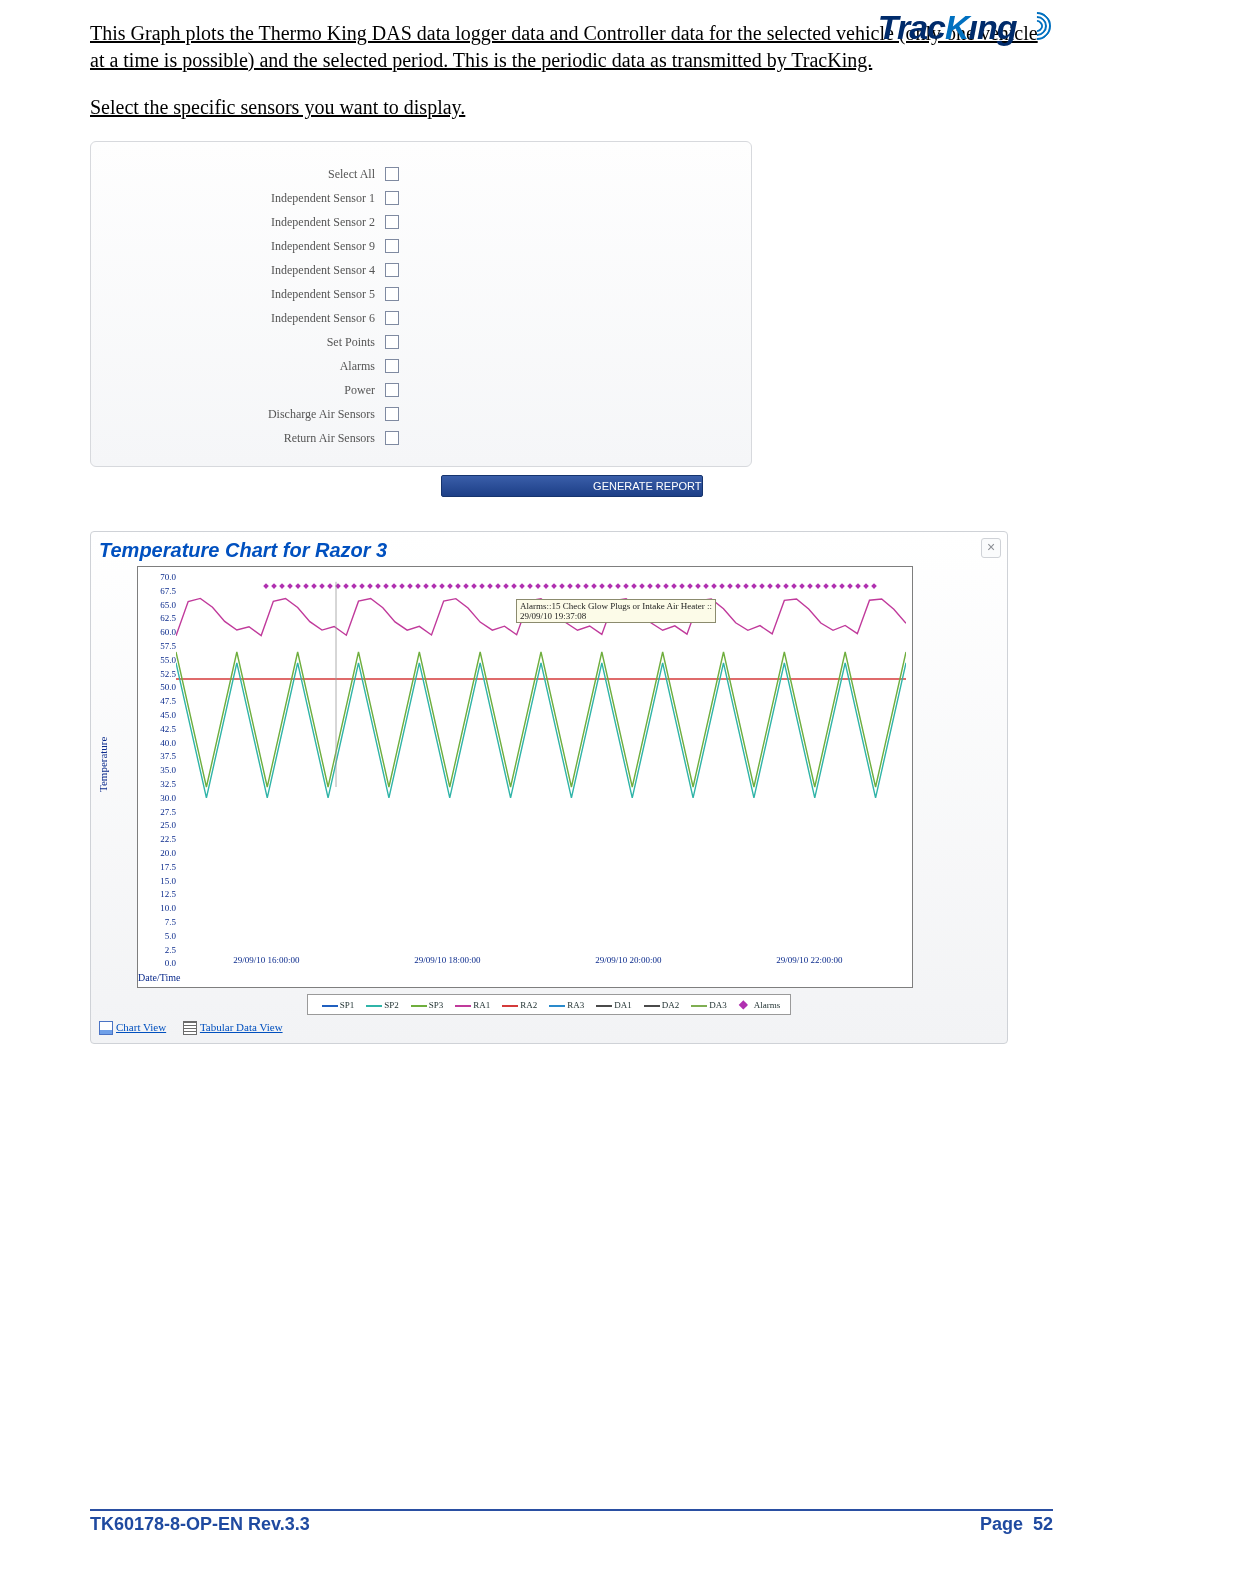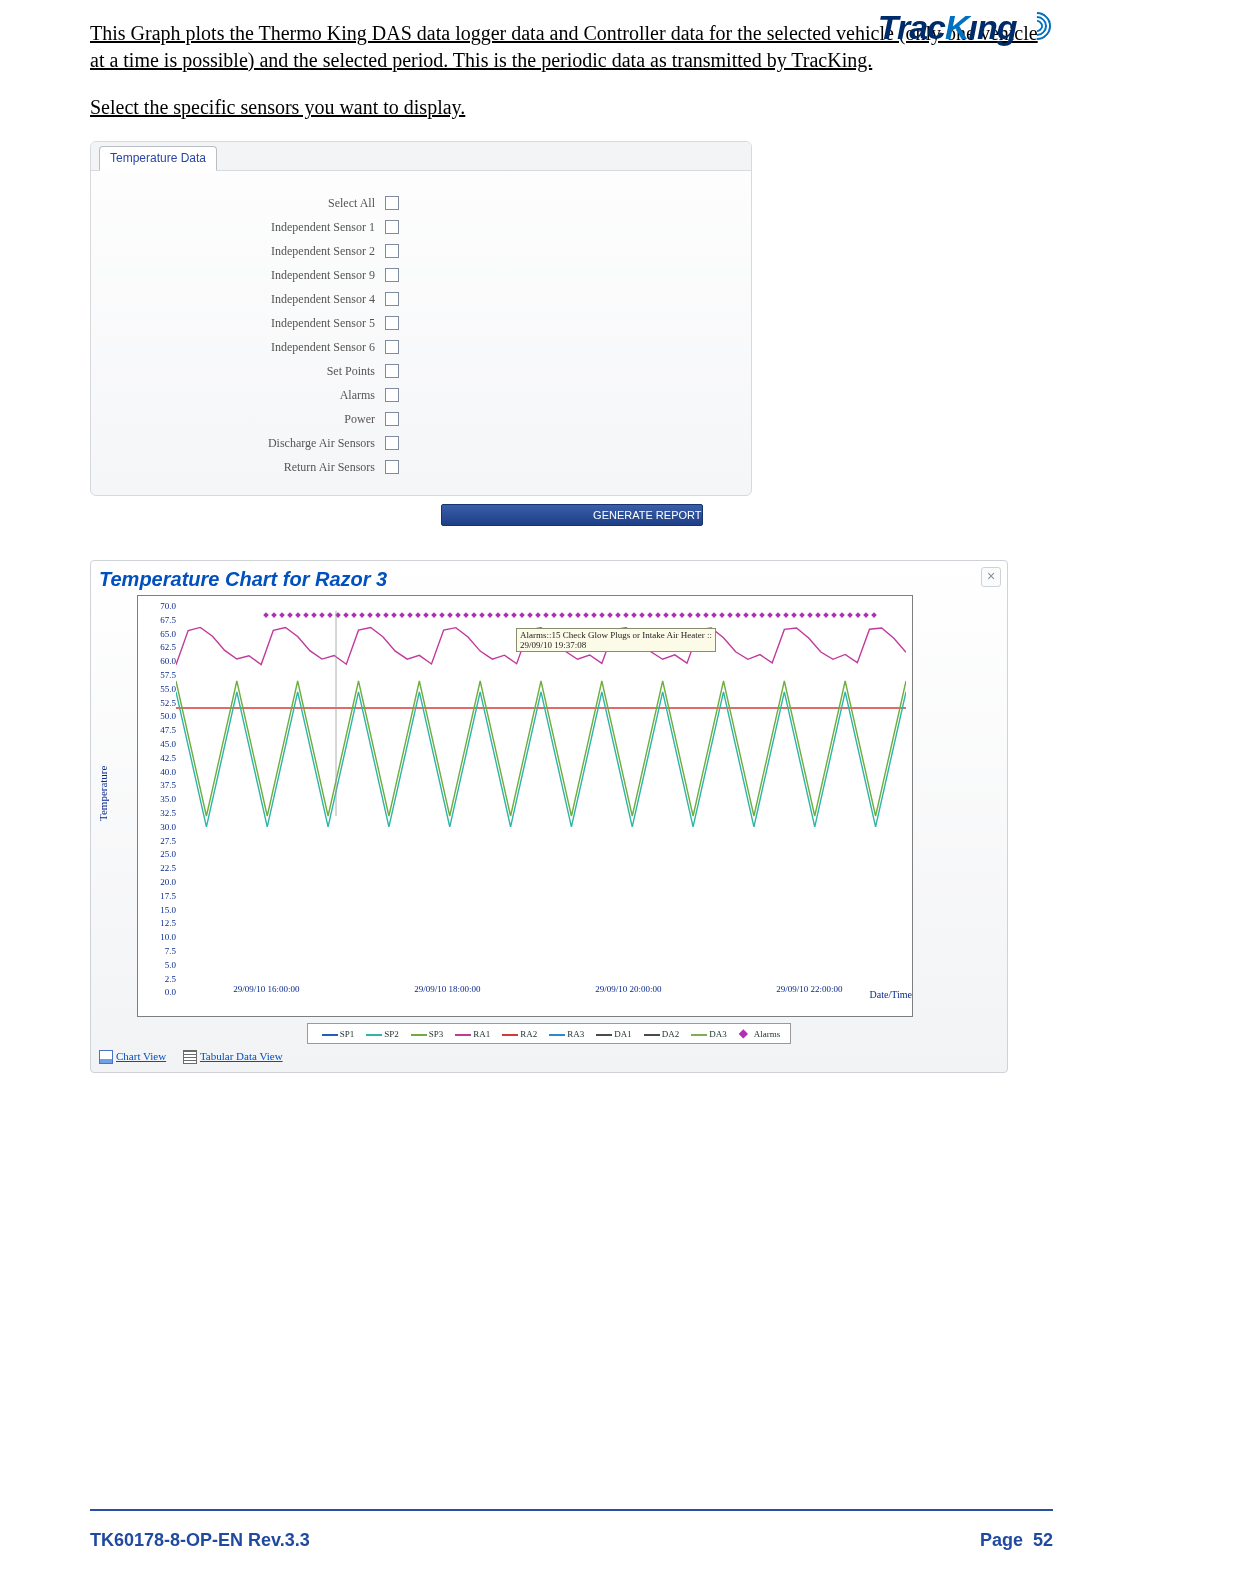--- a/index.html
+++ b/index.html
@@ -30,51 +30,48 @@
   .panel2{width:900px;border:1px solid #cfd2d7;border-radius:4px;background:linear-gradient(#ffffff,#f2f3f5);margin-top:34px;font-family:Verdana,Arial,sans-serif;padding:6px 8px 8px 8px;position:relative;}
   .p2-close{position:absolute;top:6px;right:6px;width:18px;height:18px;border:1px solid #cfd2d7;border-radius:3px;color:#8a8d93;font:14px/16px Arial;text-align:center;background:#fafbfc;}
   .p2-title{color:#0050bf;font:italic 700 20px/24px Arial;}
   .plot-frame{position:relative;width:774px;height:420px;margin:4px 0 0 38px;border:1px solid #7e7e7e;background:#fff;}
   .ylabel{position:absolute;left:6px;top:260px;transform:rotate(-90deg);transform-origin:left top;font:11px Verdana;color:#0a2a8c;}
   .yticks{position:absolute;left:40px;top:4px;font:9px Verdana;color:#0a2a8c;text-align:right;}
   .yticks div{height:13.8px;line-height:13.8px;width:28px;margin-left:-30px;}
   .plot-area{position:absolute;left:38px;top:4px;right:6px;bottom:38px;}
   .plot-area svg{width:100%;height:100%;display:block;}
   .xticks{position:absolute;bottom:22px;left:38px;right:12px;display:flex;justify-content:space-around;font:9px Verdana;color:#0a2a8c;}
-  .xlabel{position:absolute;bottom:16px;left:0;right:0;text-align:right;font:10px Verdana;color:#0a2a8c;}
+  .xlabel{position:absolute;bottom:4px;left:0;right:0;text-align:left;font:10px Verdana;color:#0a2a8c;}
   .legend{margin:6px auto 0;border:1px solid #9a9a9a;background:#fff;display:table;font:9px Verdana;color:#233;padding:2px 6px;}
   .legend span{margin:0 4px;}
   .legend .sw{display:inline-block;width:16px;height:0;border-top:2px solid;vertical-align:middle;margin-right:2px;}
   .tooltip{position:absolute;top:28px;left:340px;background:#fcfbe8;border:1px solid #8b8b6e;font:9px Verdana;color:#222;padding:1px 3px;white-space:nowrap;}
   .view-links{font:11px Verdana;color:#0050bf;margin-top:6px;}
   .view-links a{color:#0050bf;text-decoration:underline;margin-right:14px;}
   .vl-icon{display:inline-block;width:12px;height:12px;vertical-align:middle;margin-right:3px;}
   .vl-chart{background:linear-gradient(to top,#6fa0e8 30%,#fff 30%) ;border:1px solid #4a73c4;}
   .vl-table{background:#fff;border:1px solid #6b6b6b;background-image:linear-gradient(#6b6b6b 1px,transparent 1px);background-size:100% 3px;}
   
   .footerline{position:absolute;left:90px;right:90px;bottom:64px;border-top:2px solid #2a4fa2;}
-  .footer{position:absolute;left:90px;right:90px;bottom:24px;display:flex;justify-content:space-between;font-family:Arial,Helvetica,sans-serif;font-weight:700;color:#1f4aa0;font-size:18px;}
+  .footer{position:absolute;left:90px;right:90px;bottom:40px;display:flex;justify-content:space-between;font-family:Arial,Helvetica,sans-serif;font-weight:700;color:#1f4aa0;font-size:18px;}
 </style>
 </head>
 <body>
 <div class="page">
 
   <div class="logo-wrap">
     <span class="logo-trac">Trac</span><span class="logo-k">K</span><span class="logo-ing">ıng</span>
     <span class="logo-wifi"><span class="arc1"></span><span class="arc2"></span><span class="arc3"></span></span>
   </div>
 
 
   <p class="body">This Graph plots the Thermo King DAS data logger data and Controller data for the selected vehicle (only one vehicle at a time is possible) and the selected period. This is the periodic data as transmitted by TracKing.</p>
   <p class="body">Select the specific sensors you want to display.</p>
 
   <div class="panel1">
-    <div class="tab-bar">
-      <div class="tab">Temperature Data</div>
-    </div>
     <div class="checkgrid" id="checkgrid">
         <div class="row">
           <div class="lbl">Select All</div>
           <div class="box"></div>
         </div>
         <div class="row">
           <div class="lbl">Independent Sensor 1</div>
           <div class="box"></div>
         </div>
         <div class="row">

